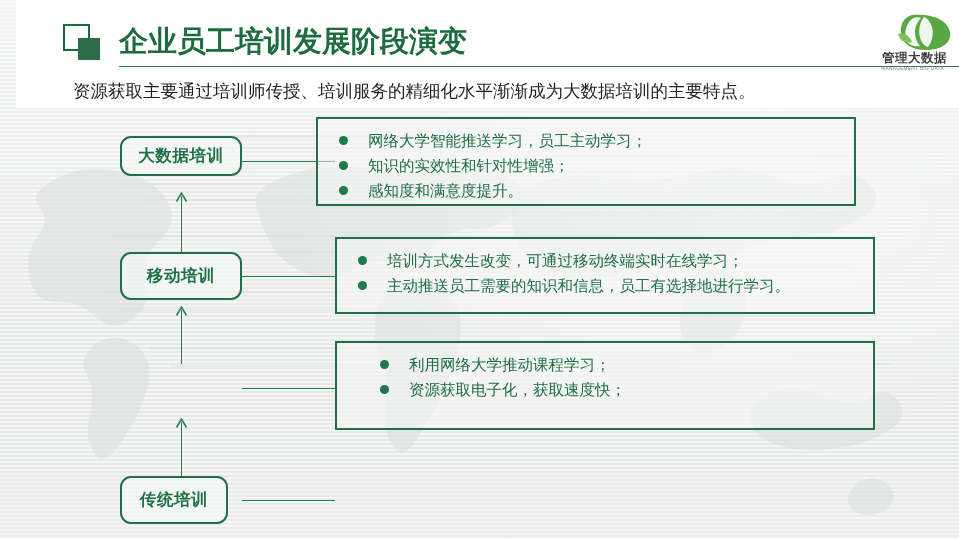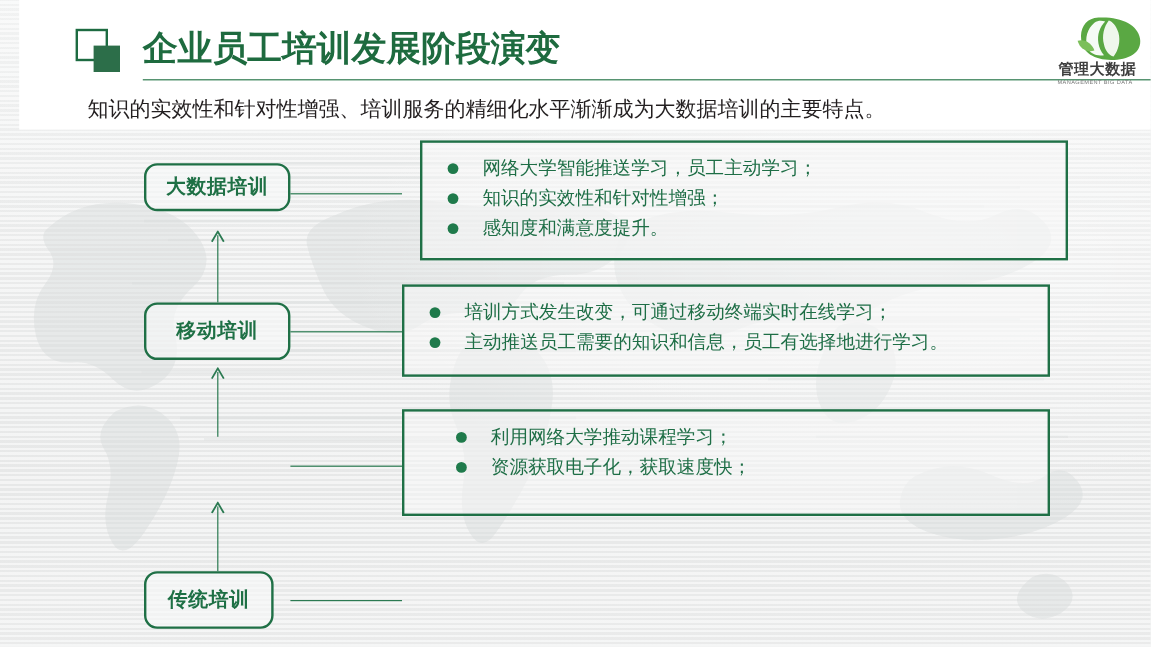--- a/index.html
+++ b/index.html
@@ -242,41 +242,41 @@
   </div>
   <div class="bg-white-wash"></div>
 
   <div class="header">
     <div class="mark">
       <div class="sq-outline"></div>
       <div class="sq-filled"></div>
     </div>
     <div class="title">企业员工培训发展阶段演变</div>
     <div class="title-rule"></div>
-    <div class="subtitle">知识的实效性和针对性增强、培训服务的精细化水平渐渐成为大数据培训的主要特点。</div>
+    <div class="subtitle">资源获取主要通过培训师传授、培训服务的精细化水平渐渐成为大数据培训的主要特点。</div>
 
     <div class="logo">
       <svg class="glyph" viewBox="0 0 84 40" xmlns="http://www.w3.org/2000/svg">
         <path d="M30 3 C50 1 66 8 68 20 C70 32 58 38 44 38 C30 38 20 32 19 21 C18 12 22 5 30 3 Z" fill="#5aa843"></path>
         <path d="M30 7 C24 12 22 20 24 27 C26 33 32 35 38 34 C33 28 32 20 34 14 C35 11 37 8 39 6 C36 5 33 5 30 7 Z" fill="#ffffff" opacity="0.95"></path>
         <path d="M42 5 C38 10 36 18 38 25 C39 30 42 34 46 35 C50 30 52 22 50 15 C48 9 45 6 42 5 Z" fill="#ffffff" opacity="0.9"></path>
         <path d="M16 22 C22 20 28 24 30 30 C24 32 18 29 16 22 Z" fill="#7cbf5a"></path>
       </svg>
       <div class="logo-cn">管理大数据</div>
       <div class="logo-en">MANAGEMENT BIG DATA</div>
     </div>
   </div>
 
   <div class="diagram">
 
     <div class="label-box" style="left:120px; top:28px; width:122px; height:40px;">
       <span class="label-text">大数据培训</span>
     </div>
     <div class="h-conn" style="left:242px; top:53px; width:93px;"></div>
-    <div class="content-box" style="left:350px; top:9px; width:540px; height:100px;font-family:Liberation Serif, serif;">
+    <div class="content-box" style="left:316px; top:9px; width:540px; height:89px;font-family:Liberation Serif, serif;">
       <ul class="bullets">
         <li>
           <span class="dot"></span>
           <span>网络大学智能推送学习，员工主动学习；</span>
         </li>
         <li>
           <span class="dot"></span>
           <span>知识的实效性和针对性增强；</span>
         </li>
         <li>

